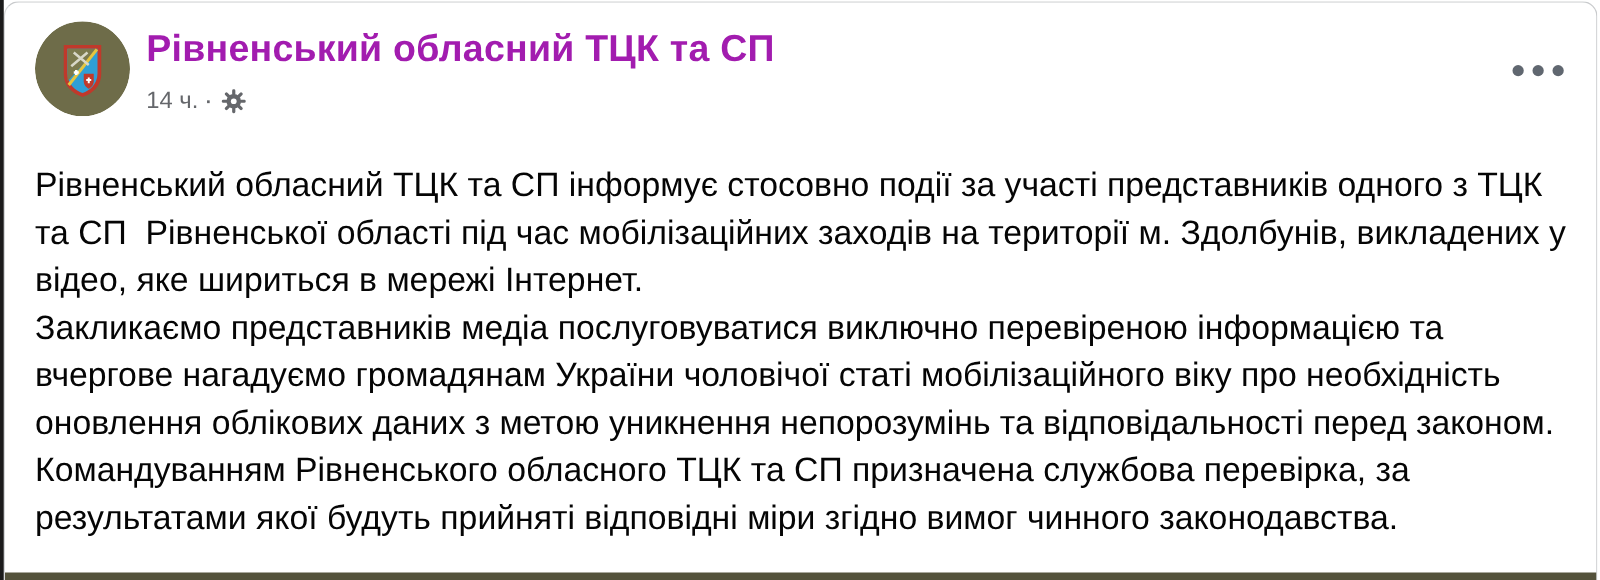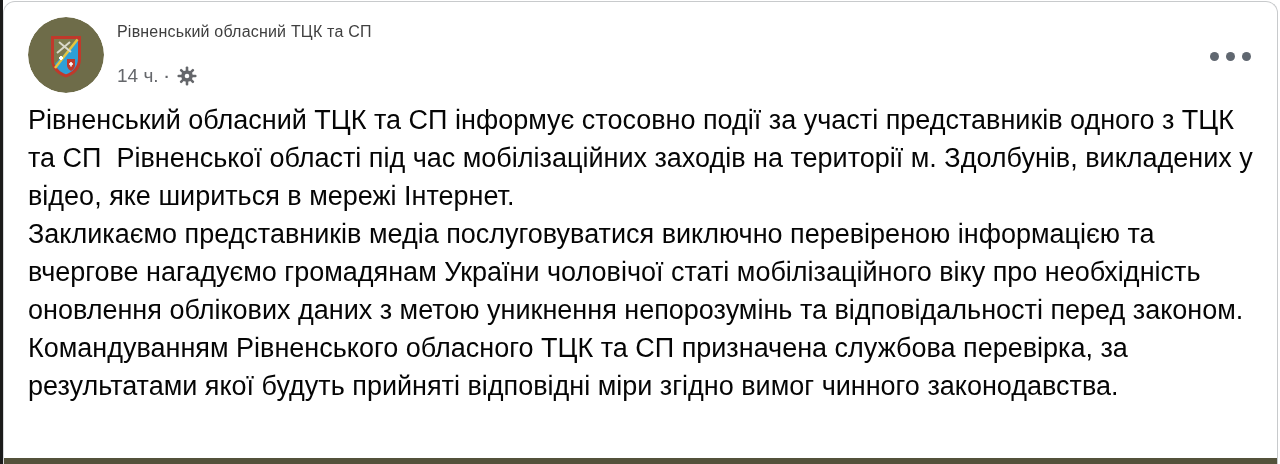--- a/index.html
+++ b/index.html
@@ -34,51 +34,51 @@
   }
   .avatar {
     width: 76px; height: 76px;
     border-radius: 50%;
     overflow: hidden;
     flex: 0 0 auto;
     cursor: pointer;
   }
   .header-text { margin-left: 13px; padding-top: 6px; }
   .page-name {
-    font-size: 16px;
-    font-weight: 400;
-    color: #404040;
+    font-size: 30px;
+    font-weight: 700;
+    color: #a21caf;
     letter-spacing: 0.2px;
     cursor: pointer;
   }
   .meta {
     display: flex;
     align-items: center;
     gap: 6px;
-    margin-top: 24px;
+    margin-top: 13px;
     font-size: 19px;
     color: #65676B;
   }
   .meta .sep { font-weight: 700; font-size: 15px; line-height: 19px; }
   .gear { display: inline-flex; align-items: center; }
   .more-button {
     position: absolute;
     top: 44px; right: 24px;
     display: flex;
     gap: 7px;
     padding: 6px 2px;
     cursor: pointer;
   }
   .more-button .dot {
     width: 9px; height: 9px;
     border-radius: 50%;
     background: #606770;
   }
   .body-text {
-    margin-top: 8px;
+    margin-top: 36px;
     padding: 0 24px;
     font-size: 27px;
     line-height: 38px;
     color: #050505;
   }
   .para { white-space: pre-wrap; }
   .attachment-edge {
     position: absolute;
     left: 0; right: 0; bottom: 0;
     height: 6px;

